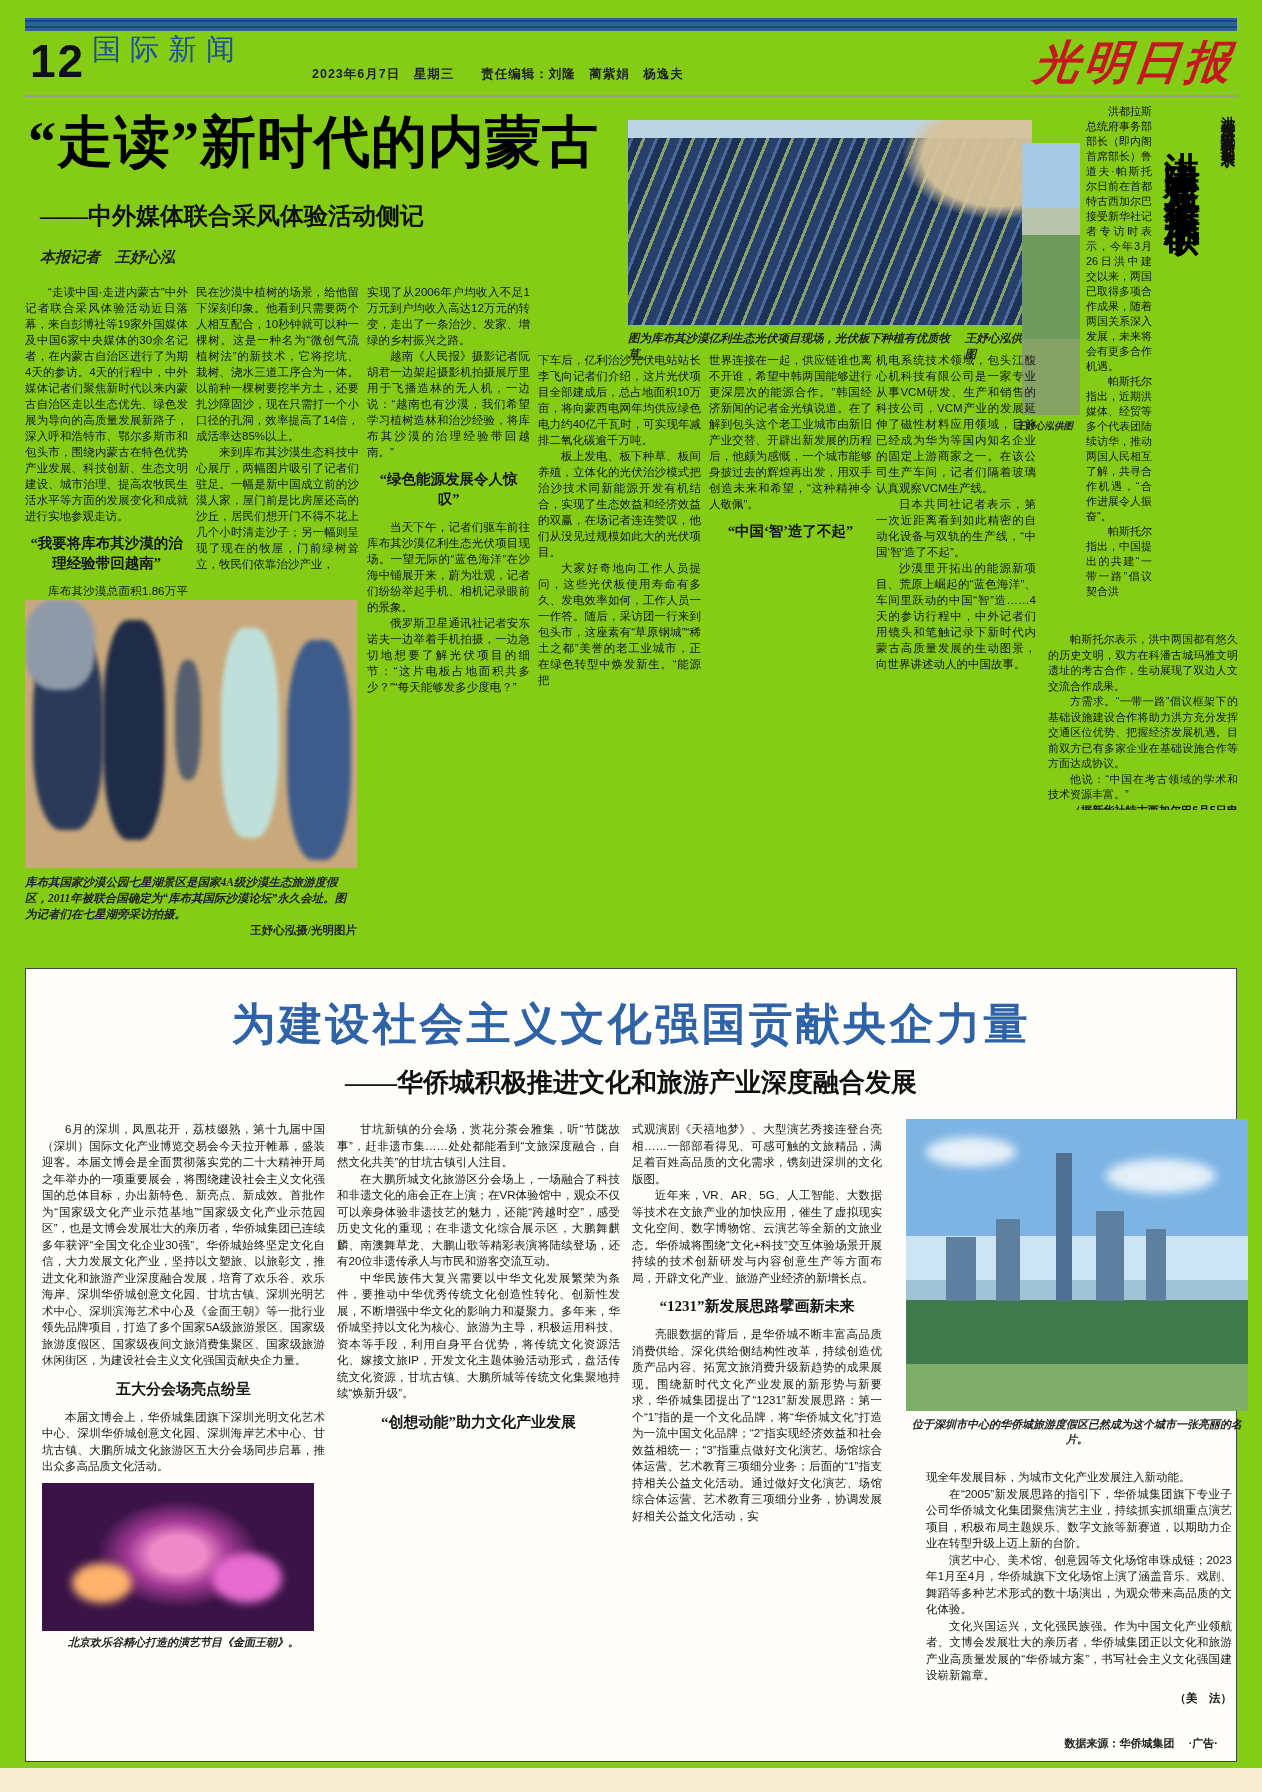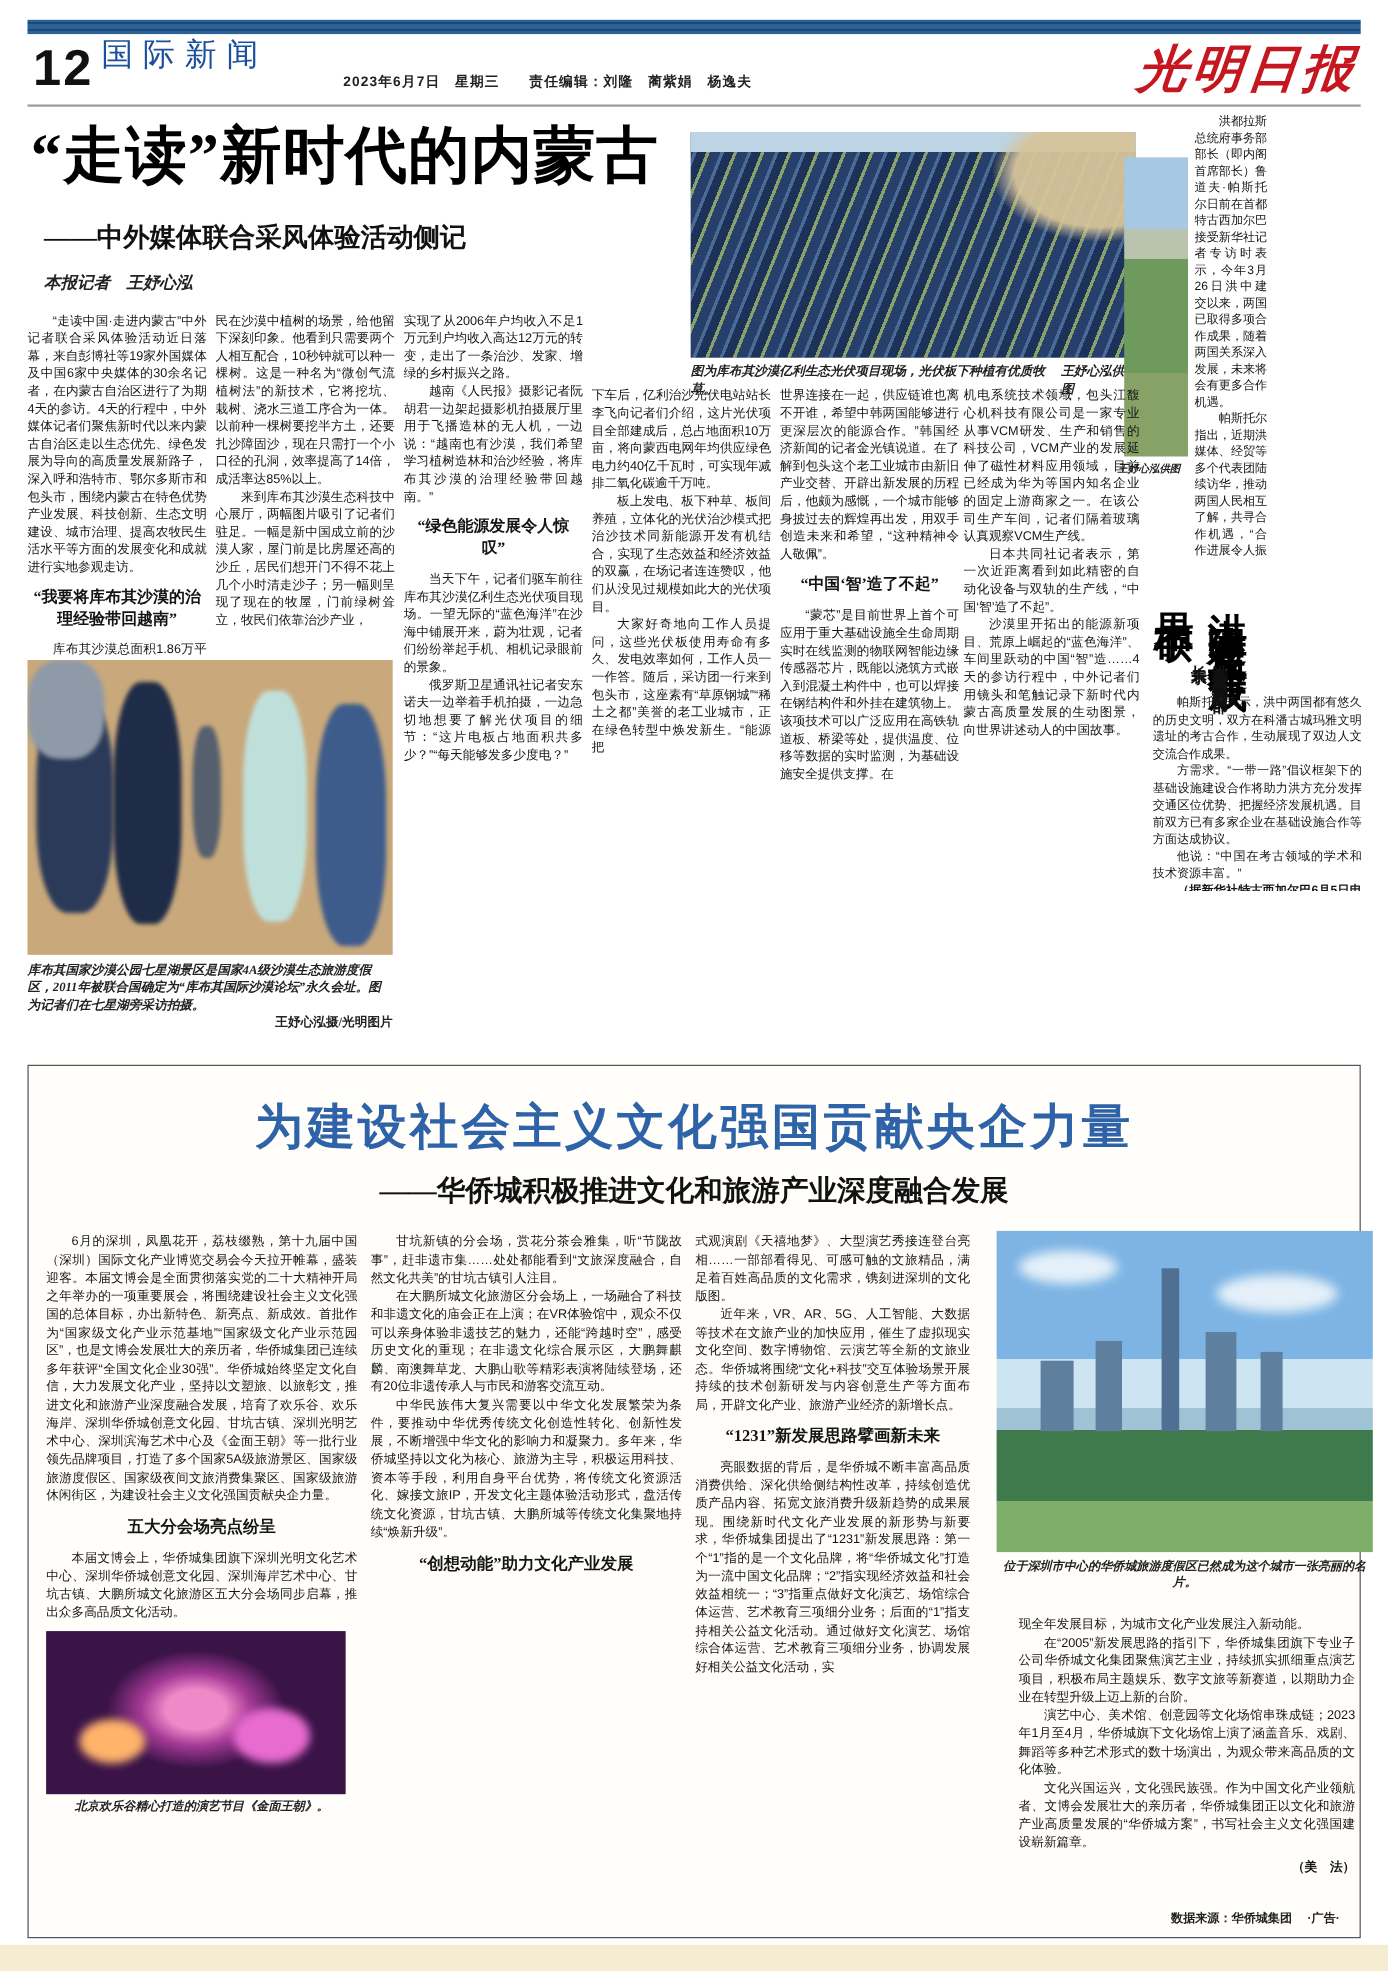--- a/index.html
+++ b/index.html
@@ -1,16 +1,16 @@
 <!DOCTYPE html>
 <html><head>
 <meta charset="utf-8">
 <style>
   html,body{margin:0;padding:0;background:#e8e6e0;}
-  .page{position:relative;width:1262px;height:1792px;background:#ffffff;margin:0 auto;
+  .page{position:relative;width:1262px;height:1792px;background:#84cc16;margin:0 auto;
         font-family:"Liberation Sans",sans-serif;color:#1a1a1a;overflow:hidden;}
   
   .topband{position:absolute;left:25px;top:18px;width:1212px;height:13px;
            background:repeating-linear-gradient(180deg,#2d6296 0 2px,#174a7c 2px 4px,#2d6296 4px 6px);}
   .pageno{position:absolute;left:30px;top:34px;font-size:46px;font-weight:bold;color:#111;letter-spacing:2px;}
   .section-title{position:absolute;left:92px;top:30px;font-family:"Liberation Serif",serif;
                  font-size:29px;font-weight:400;color:#1c4f9c;letter-spacing:9px;}
   .dateline{position:absolute;left:312px;top:66px;font-size:12.5px;color:#222;font-weight:bold;letter-spacing:1px;}
   .masthead{position:absolute;right:28px;top:32px;font-family:"DejaVu Serif",serif;font-style:italic;
             font-weight:900;font-size:46px;color:#c5171f;letter-spacing:4px;transform:skewX(-6deg);}
@@ -38,21 +38,21 @@
            margin:10px 4px !important;font-family:"Liberation Serif",serif;line-height:1.35;}
   .photo-interview{left:25px;top:600px;width:332px;height:268px;background:#c9a97c;}
   .blob{position:absolute;border-radius:40%;filter:blur(2px);}
   .int-cap{position:absolute;left:25px;top:874px;width:332px;}
   .int-credit{display:block;text-align:right;font-style:normal;}
   .photo-side{left:1022px;top:143px;width:58px;height:272px;
      background:linear-gradient(180deg,#a7c8e2 0 24%,#b9c3ad 24% 34%,#6e9a5d 34% 72%,#87a267 72% 100%);}
   .side-credit{position:absolute;left:1016px;top:420px;width:70px;font-size:9.5px;font-weight:bold;
                font-family:"Liberation Serif",serif;font-style:italic;color:#222;}
   
-  .v-art{position:absolute;left:1086px;top:104px;width:151px;height:522px;display:flex;flex-direction:column;}
+  .v-art{position:absolute;left:1086px;top:104px;width:151px;height:522px;display:flex;flex-direction:row;}
   .v-body{width:66px;font-size:11px;line-height:15px;text-align:justify;overflow:hidden;color:#141414;}
   .v-body p{margin:0;text-indent:2em;}
   .v-head{width:48px;margin-left:6px;writing-mode:vertical-rl;font-family:"Liberation Serif",serif;
           font-size:36px;font-weight:900;color:#000;letter-spacing:6px;padding-top:18px;}
   .v-kicker{width:25px;margin-left:6px;writing-mode:vertical-rl;font-size:14.5px;font-weight:bold;
             color:#111;letter-spacing:3px;}
   .v-wide{position:absolute;left:1048px;top:632px;width:190px;height:178px;font-size:11px;line-height:15.5px;
           text-align:justify;overflow:hidden;color:#141414;}
   .v-wide p{margin:0;text-indent:2em;}
   .v-attr{font-weight:bold;}
@@ -137,21 +137,20 @@
       <p>俄罗斯卫星通讯社记者安东诺夫一边举着手机拍摄，一边急切地想要了解光伏项目的细节：“这片电板占地面积共多少？”“每天能够发多少度电？”</p>
     </div>
   <div class="m-col" style="left:538px;top:352px;height:604px;">
       <p class="cont">下车后，亿利治沙光伏电站站长李飞向记者们介绍，这片光伏项目全部建成后，总占地面积10万亩，将向蒙西电网年均供应绿色电力约40亿千瓦时，可实现年减排二氧化碳逾千万吨。</p>
       <p>板上发电、板下种草、板间养殖，立体化的光伏治沙模式把治沙技术同新能源开发有机结合，实现了生态效益和经济效益的双赢，在场记者连连赞叹，他们从没见过规模如此大的光伏项目。</p>
       <p>大家好奇地向工作人员提问，这些光伏板使用寿命有多久、发电效率如何，工作人员一一作答。随后，采访团一行来到包头市，这座素有“草原钢城”“稀土之都”美誉的老工业城市，正在绿色转型中焕发新生。“能源把</p>
     </div>
   <div class="m-col" style="left:709px;top:352px;height:604px;">
       <p class="cont">世界连接在一起，供应链谁也离不开谁，希望中韩两国能够进行更深层次的能源合作。”韩国经济新闻的记者金光镇说道。在了解到包头这个老工业城市由新旧产业交替、开辟出新发展的历程后，他颇为感慨，一个城市能够身披过去的辉煌再出发，用双手创造未来和希望，“这种精神令人敬佩”。</p>
       <p class="blk-sub">“中国‘智’造了不起”</p>
-      <p>“蒙芯”是目前世界上首个可应用于重大基础设施全生命周期实时在线监测的物联网智能边缘传感器芯片，既能以浇筑方式嵌入到混凝土构件中，也可以焊接在钢结构件和外挂在建筑物上。该项技术可以广泛应用在高铁轨道板、桥梁等处，提供温度、位移等数据的实时监测，为基础设施安全提供支撑。在</p>
     </div>
   <div class="m-col" style="left:876px;top:352px;width:160px;height:604px;">
       <p class="cont">机电系统技术领域，包头江馥心机科技有限公司是一家专业从事VCM研发、生产和销售的科技公司，VCM产业的发展延伸了磁性材料应用领域，目前已经成为华为等国内知名企业的固定上游商家之一。在该公司生产车间，记者们隔着玻璃认真观察VCM生产线。</p>
       <p>日本共同社记者表示，第一次近距离看到如此精密的自动化设备与双轨的生产线，“中国‘智’造了不起”。</p>
       <p>沙漠里开拓出的能源新项目、荒原上崛起的“蓝色海洋”、车间里跃动的中国“智”造……4天的参访行程中，中外记者们用镜头和笔触记录下新时代内蒙古高质量发展的生动图景，向世界讲述动人的中国故事。</p>
     </div>
 
   <div class="v-art">
     <div class="v-body">
         <p>洪都拉斯总统府事务部部长（即内阁首席部长）鲁道夫·帕斯托尔日前在首都特古西加尔巴接受新华社记者专访时表示，今年3月26日洪中建交以来，两国已取得多项合作成果，随着两国关系深入发展，未来将会有更多合作机遇。</p>

